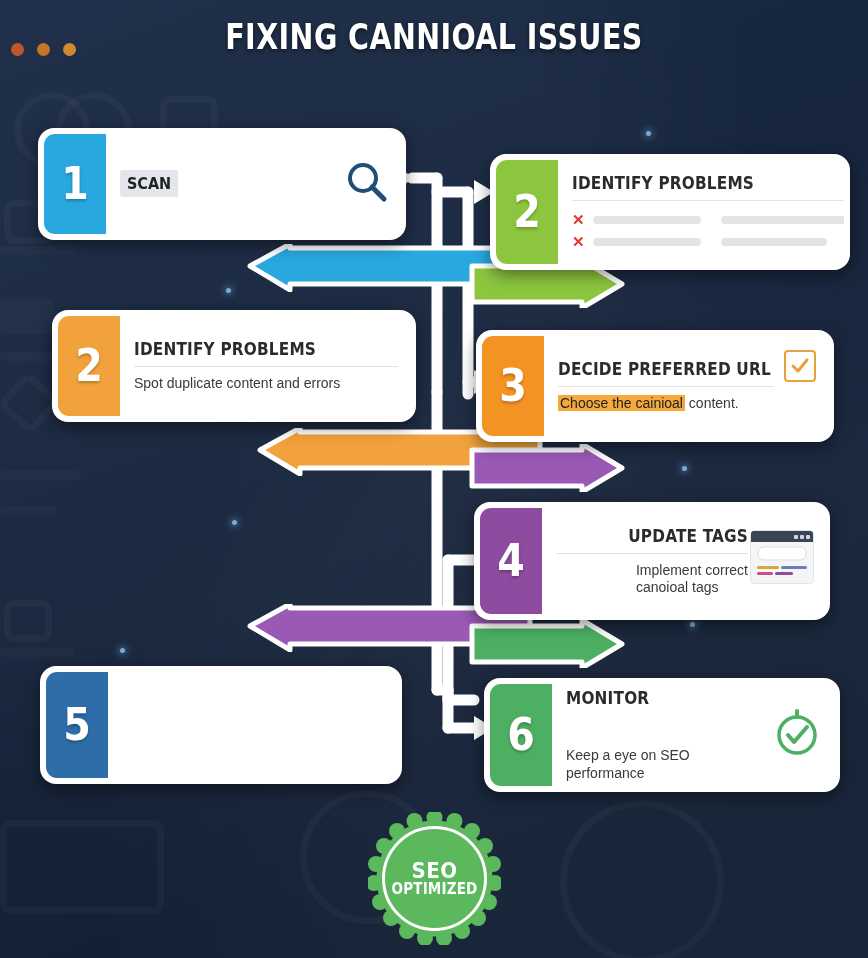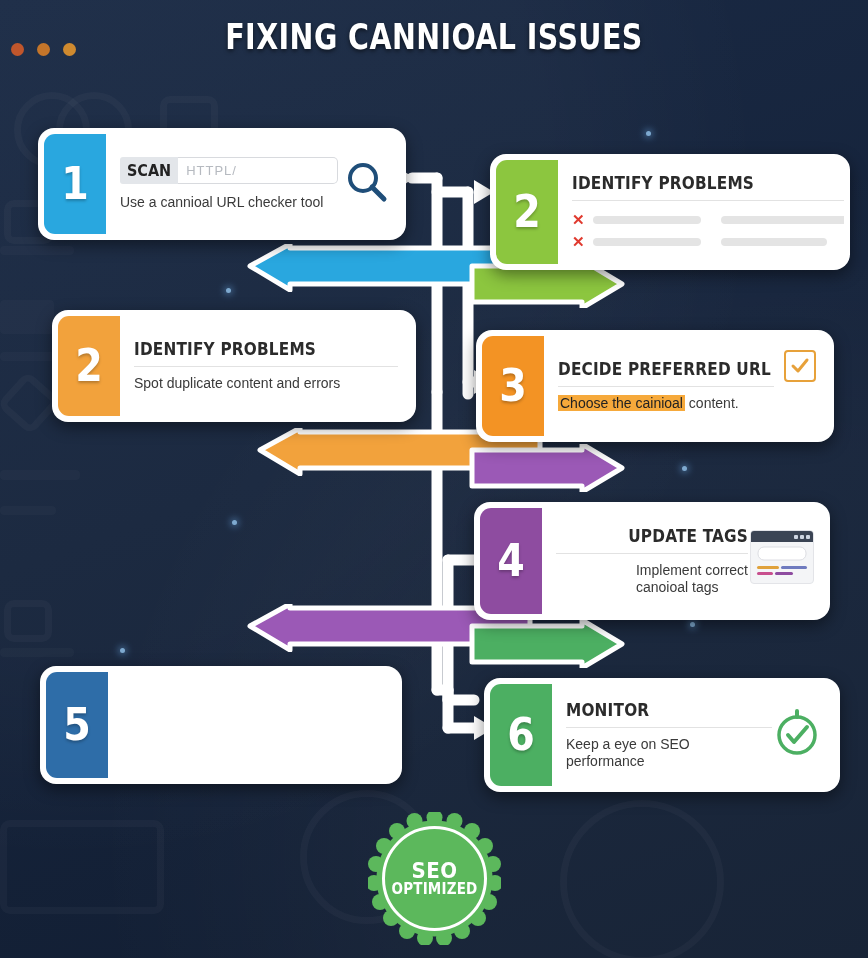--- a/index.html
+++ b/index.html
@@ -168,23 +168,21 @@
   </svg>
 
   <div class="card" style="left:38px;top:128px;width:356px;height:100px;">
     <div class="card-inner">
       <div class="numbox" style="background:#29a7df;">
         <span>1</span>
       </div>
       <div class="body" style="padding-right:62px;">
         <div class="searchrow">
           <span class="scanchip">SCAN</span>
-          <span class="urlinput">HTTPL/</span>
         </div>
-        <div class="csub" style="margin-top:8px;">Use a cannioal URL checker tool</div>
         <span class="mag">
           <svg width="46" height="46" viewBox="0 0 46 46">
             <circle cx="19" cy="19" r="13" fill="none" stroke="#1f4e79" stroke-width="4"></circle>
             <line x1="28" y1="28" x2="40" y2="40" stroke="#1f4e79" stroke-width="5" stroke-linecap="round"></line>
           </svg>
         </span>
       </div>
     </div>
   </div>
 
@@ -280,21 +278,21 @@
         <span>5</span>
       </div>
     </div>
   </div>
 
   <div class="card" style="left:484px;top:678px;width:344px;height:102px;">
     <div class="card-inner">
       <div class="numbox" style="background:#4caf62;">
         <span>6</span>
       </div>
-      <div class="body" style="padding-right:62px;">
+      <div class="body" style="padding-right:62px;gap:12px;">
         <div class="ctitle">MONITOR</div>
         <div class="rule"></div>
         <div class="csub">Keep a eye on SEO performance</div>
         <span style="position:absolute;right:12px;top:50%;transform:translateY(-50%);">
           <svg width="50" height="50" viewBox="0 0 50 50">
             <line x1="25" y1="3" x2="25" y2="9" stroke="#4caf62" stroke-width="4" stroke-linecap="round"></line>
             <circle cx="25" cy="27" r="18" fill="none" stroke="#4caf62" stroke-width="3.5"></circle>
             <polyline points="16,27 22,34 35,19" fill="none" stroke="#4caf62" stroke-width="4" stroke-linecap="round" stroke-linejoin="round"></polyline>
           </svg>
         </span>

